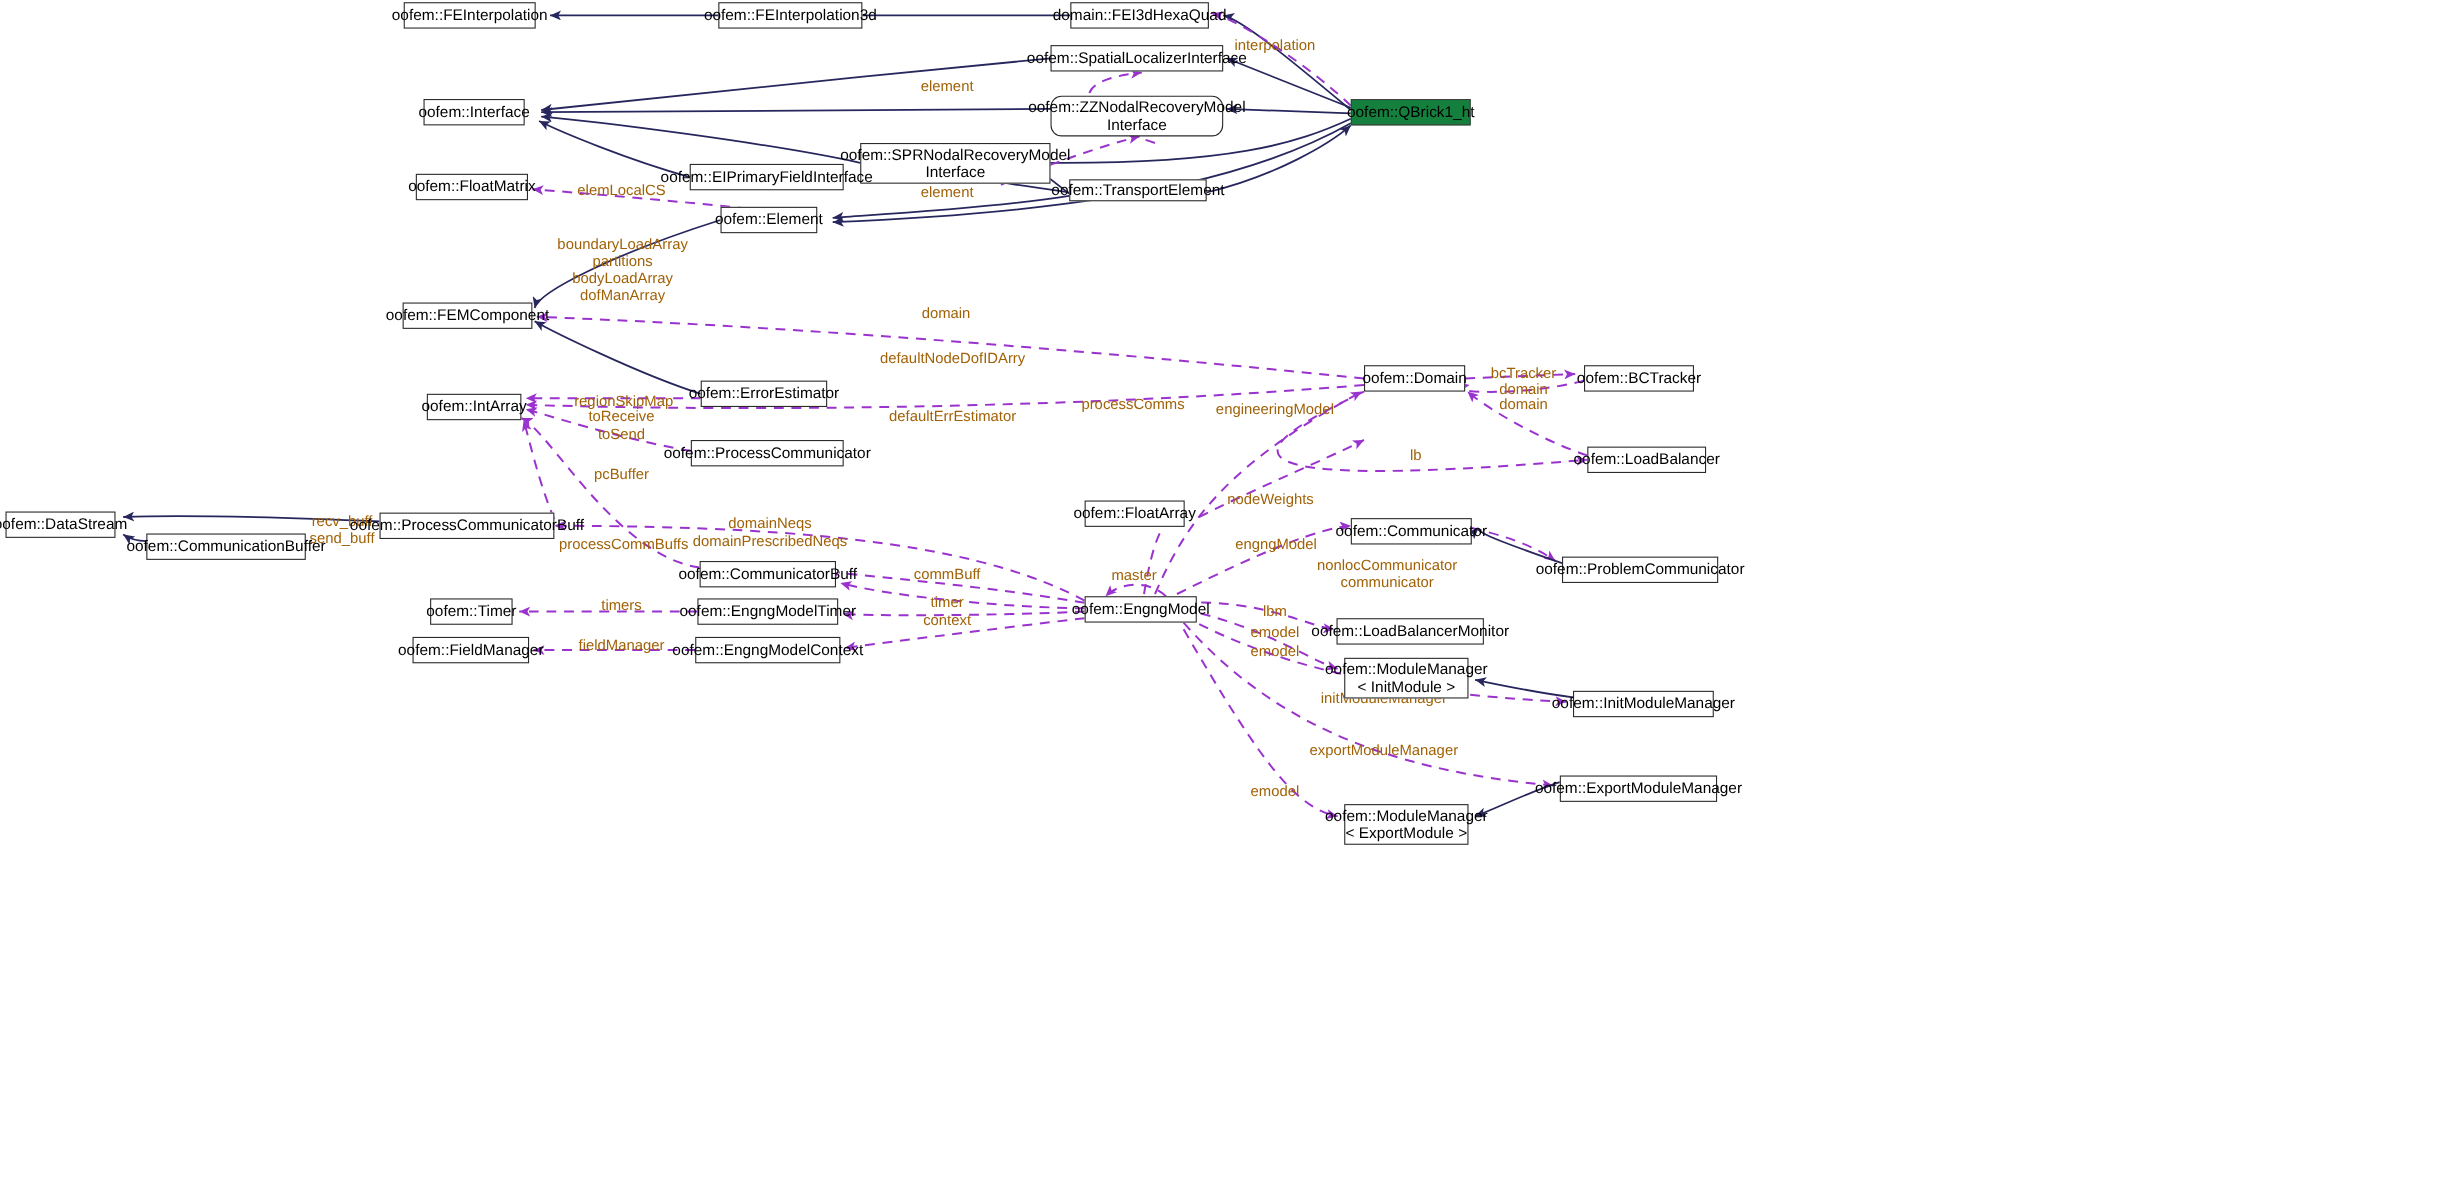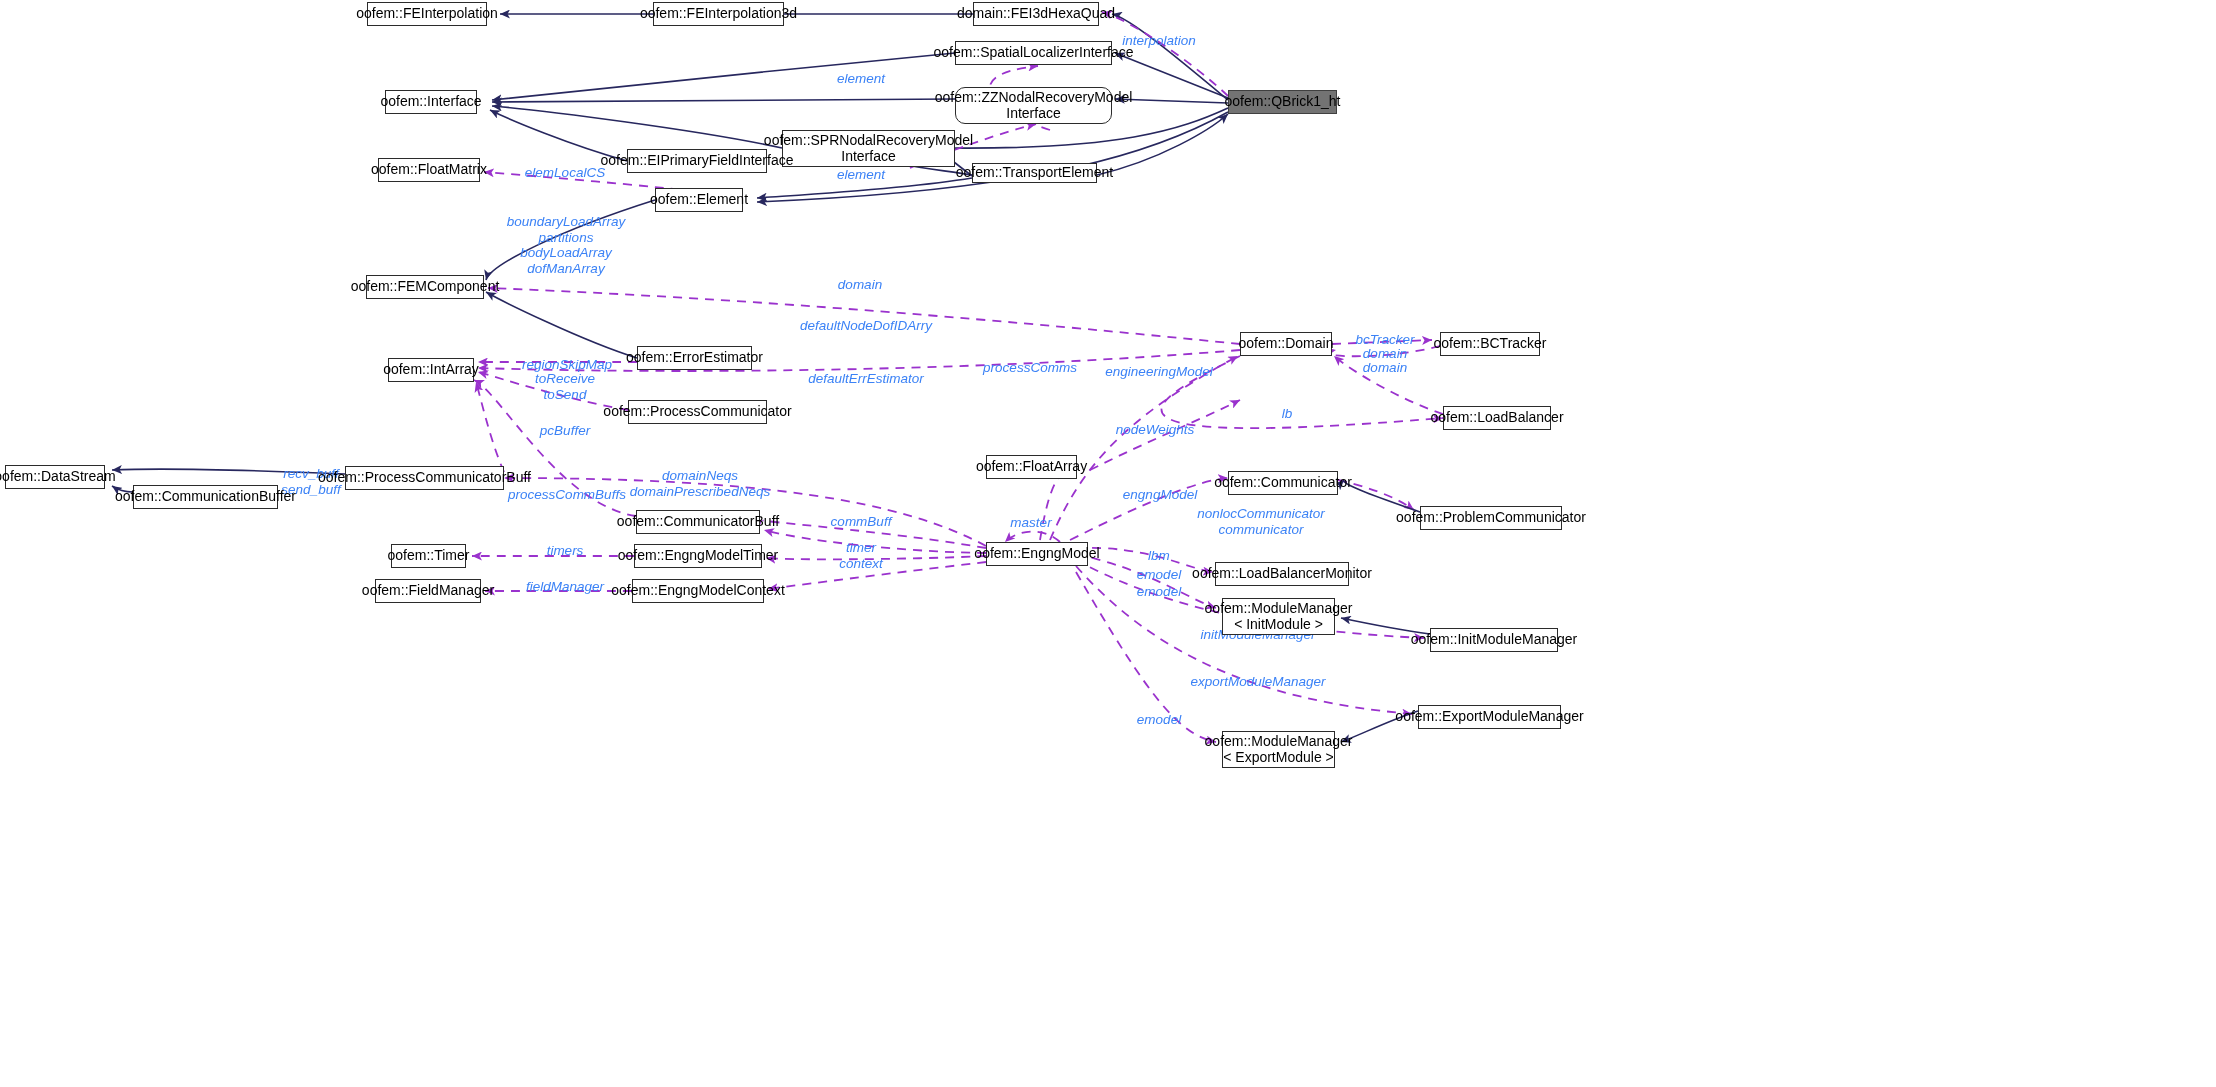--- a/index.html
+++ b/index.html
@@ -33,33 +33,32 @@
     line-height: 1.12;
     text-align: center;
     display: flex;
     align-items: center;
     justify-content: center;
     white-space: pre-line;
     padding: 1px 5px;
     z-index: 3;
   }
   .node.highlight {
-    background: #737373;
+    background: #15803d;
     border-color: #404040;
   }
   .edge-label {
     position: absolute;
     font-size: 13.5px;
-    color: #3b82f6;
+    color: #a16207;
     text-align: center;
     line-height: 1.16;
     white-space: pre-line;
     z-index: 2;
     transform: translateX(-50%);
-    font-style: italic;
   }
 </style>
 </head>
 <body>
 
 <div id="diagram">
 
   <svg id="edges" viewBox="0 0 2216 1087">
     <defs>
       <marker id="arrowInh" markerWidth="11" markerHeight="9" refX="10" refY="4.5" orient="auto" markerUnits="userSpaceOnUse">
@@ -190,21 +189,21 @@
       <div class="edge-label" style="left: 1385px; top: 346px;">domain</div>
       <div class="edge-label" style="left: 1385px; top: 360px;">domain</div>
       <div class="edge-label" style="left: 567px; top: 357px;">regionSkipMap</div>
       <div class="edge-label" style="left: 1030px; top: 360px;">processComms</div>
       <div class="edge-label" style="left: 1159px; top: 364px;">engineeringModel</div>
       <div class="edge-label" style="left: 866px; top: 371px;">defaultErrEstimator</div>
       <div class="edge-label" style="left: 565px; top: 371px;">toReceive
 toSend</div>
       <div class="edge-label" style="left: 1287px; top: 406px;">lb</div>
       <div class="edge-label" style="left: 565px; top: 423px;">pcBuffer</div>
-      <div class="edge-label" style="left: 1155px; top: 422px;">nodeWeights</div>
+      <div class="edge-label" style="left: 1155px; top: 446px;">nodeWeights</div>
       <div class="edge-label" style="left: 311px; top: 466px;">recv_buff
 send_buff</div>
       <div class="edge-label" style="left: 700px; top: 468px;">domainNeqs
 domainPrescribedNeqs</div>
       <div class="edge-label" style="left: 567px; top: 487px;">processCommBuffs</div>
       <div class="edge-label" style="left: 1160px; top: 487px;">engngModel</div>
       <div class="edge-label" style="left: 1261px; top: 506px;">nonlocCommunicator
 communicator</div>
       <div class="edge-label" style="left: 861px; top: 514px;">commBuff</div>
       <div class="edge-label" style="left: 1031px; top: 515px;">master</div>

